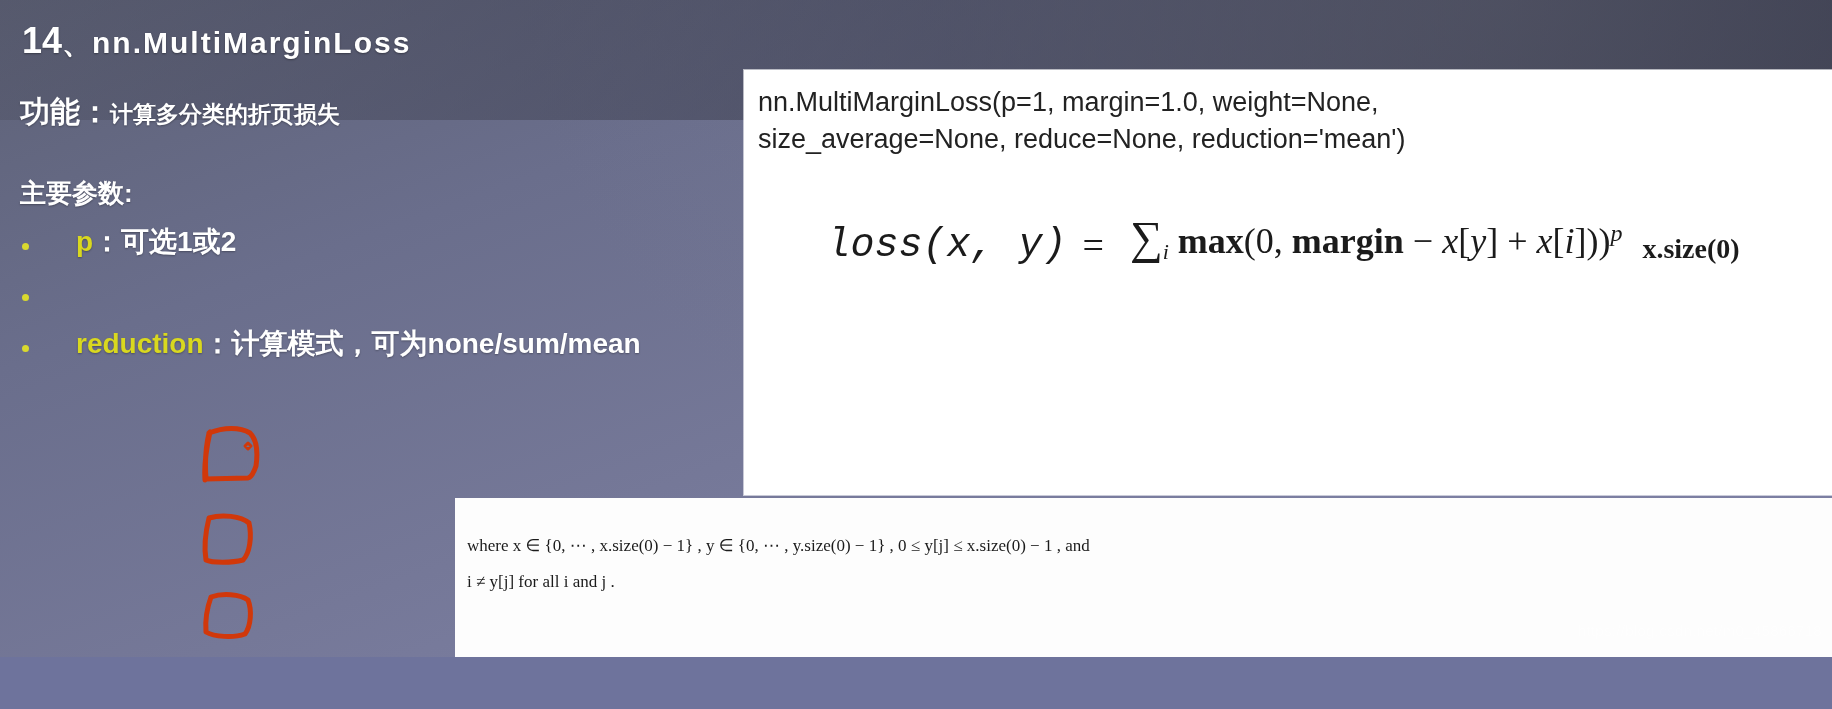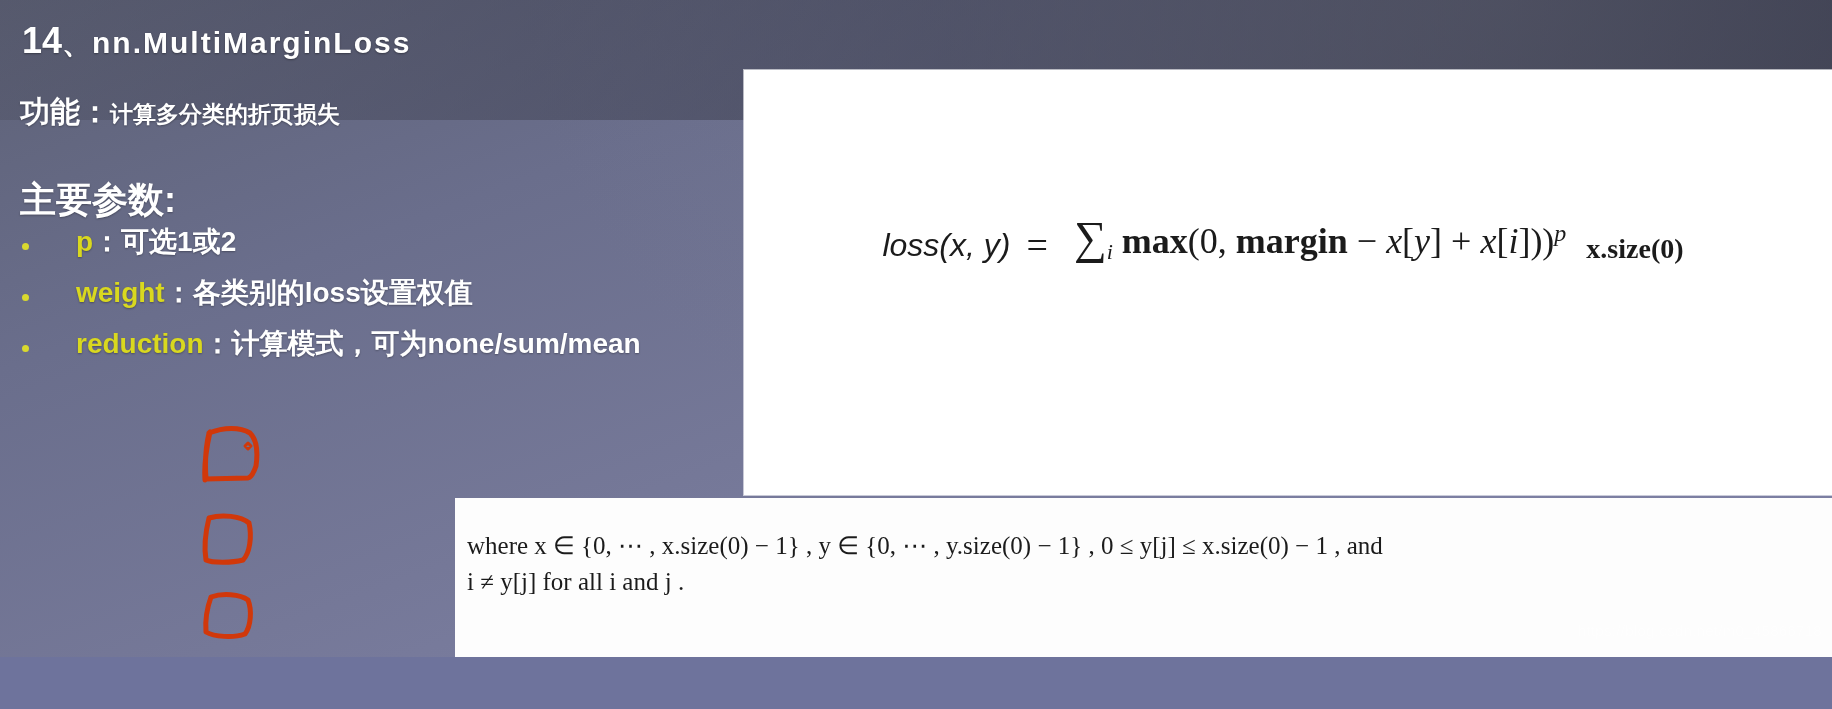--- a/index.html
+++ b/index.html
@@ -35,21 +35,21 @@
   .func{
     position:absolute;left:20px;top:92px;
     color:#ffffff;font-size:30px;font-weight:bold;white-space:nowrap;
     text-shadow:0 1px 2px rgba(0,0,0,.30);
   }
   .func .lbl{font-size:30px;}
   .func .val{font-size:23px;font-weight:bold;}
 
   .paramhead{
     position:absolute;left:20px;top:176px;
-    color:#ffffff;font-size:36px;font-weight:bold;white-space:nowrap;
+    color:#ffffff;font-size:26px;font-weight:bold;white-space:nowrap;
     text-shadow:0 1px 2px rgba(0,0,0,.30);
   }
 
   .bullets{position:absolute;left:16px;top:222px;width:740px;}
   .bl{position:relative;height:51px;white-space:nowrap;}
   .dot{
     position:absolute;left:6px;top:21px;width:7px;height:7px;border-radius:50%;
     background:#d9d92e;
   }
   .bl .txt{position:absolute;left:60px;top:1px;font-size:28px;font-weight:bold;
@@ -64,39 +64,39 @@
   .sig{
     position:absolute;left:14px;top:14px;width:1040px;
     color:#222;font-size:27px;line-height:37px;font-family:"Liberation Sans",sans-serif;
   }
   .formula{
     position:absolute;left:0;top:150px;width:1088px;
     text-align:center;color:#1b1b1b;
     font-family:"Liberation Serif",serif;
   }
   .frow{display:inline-flex;align-items:center;justify-content:center;gap:16px;}
-  .lhs{font-size:32px;font-style:italic;font-family:Liberation Sans, sans-serif;}
+  .lhs{font-size:40px;font-style:italic;font-family:Liberation Mono, monospace;}
   .eq{font-size:38px;}
   .frac{display:inline-flex;flex-direction:row;align-items:center;}
   .num-l{font-size:36px;padding:0 10px 5px 10px;white-space:nowrap;}
   .bar{height:2px;background:#333;width:100%;}
   .den-l{font-size:28px;padding:7px 10px 0 10px;white-space:nowrap;font-weight:bold;}
   .it{font-style:italic;}
   .sub{font-size:22px;font-style:italic;vertical-align:-6px;}
   .sup{font-size:24px;font-style:italic;vertical-align:12px;}
   .sigma{font-size:46px;line-height:0.8;}
   .bfroman{font-weight:bold;}
 
   .panel-bottom{
     position:absolute;left:455px;top:498px;width:1377px;height:211px;
     background:#fdfdfd;
   }
   .where{
     position:absolute;left:12px;top:30px;width:1360px;
-    color:#1b1b1b;font-family:"Liberation Serif",serif;font-size:25px;line-height:36px;
+    color:#1b1b1b;font-family:"Liberation Serif",serif;font-size:17px;line-height:36px;
     white-space:nowrap;
   }
   .wm{
     position:absolute;right:10px;bottom:18px;
     color:rgba(255,255,255,.45);font-size:15px;font-family:"Liberation Sans",sans-serif;
     letter-spacing:.3px;
   }
 
   
   .ink{position:absolute;left:0;top:0;width:1832px;height:709px;pointer-events:none;}
@@ -117,29 +117,32 @@
 
   <div class="paramhead">主要参数:</div>
 
   <div class="bullets">
     <div class="bl">
       <span class="dot"></span>
       <span class="txt"><span class="kw">p</span><span>：可选1或2</span></span>
     </div>
     <div class="bl">
       <span class="dot"></span>
-      <span class="txt"><span class="kw">weight</span><span>：各类别的loss设置权值</span></span>
     </div>
     <div class="bl">
       <span class="dot"></span>
       <span class="txt"><span class="kw">reduction</span><span>：计算模式，可为none/sum/mean</span></span>
     </div>
   </div>
 
   <div class="panel-top">
+    <div class="sig">
+      <div>nn.MultiMarginLoss(p=1, margin=1.0, weight=None,</div>
+      <div>size_average=None, reduce=None, reduction='mean')</div>
+    </div>
 
     <div class="formula">
       <span class="frow">
         <span class="lhs">loss(<span class="it">x</span>,&nbsp;<span class="it">y</span>)</span>
         <span class="eq">=</span>
         <span class="frac">
           <span class="num-l"><span class="sigma">∑</span><span class="sub">i</span>&nbsp;<span class="bfroman">max</span>(0,&nbsp;<span class="bfroman">margin</span>&nbsp;−&nbsp;<span class="it">x</span>[<span class="it">y</span>]&nbsp;+&nbsp;<span class="it">x</span>[<span class="it">i</span>]))<span class="sup">p</span></span>
           <span class="bar"></span>
           <span class="den-l">x.size(0)</span>
         </span>

